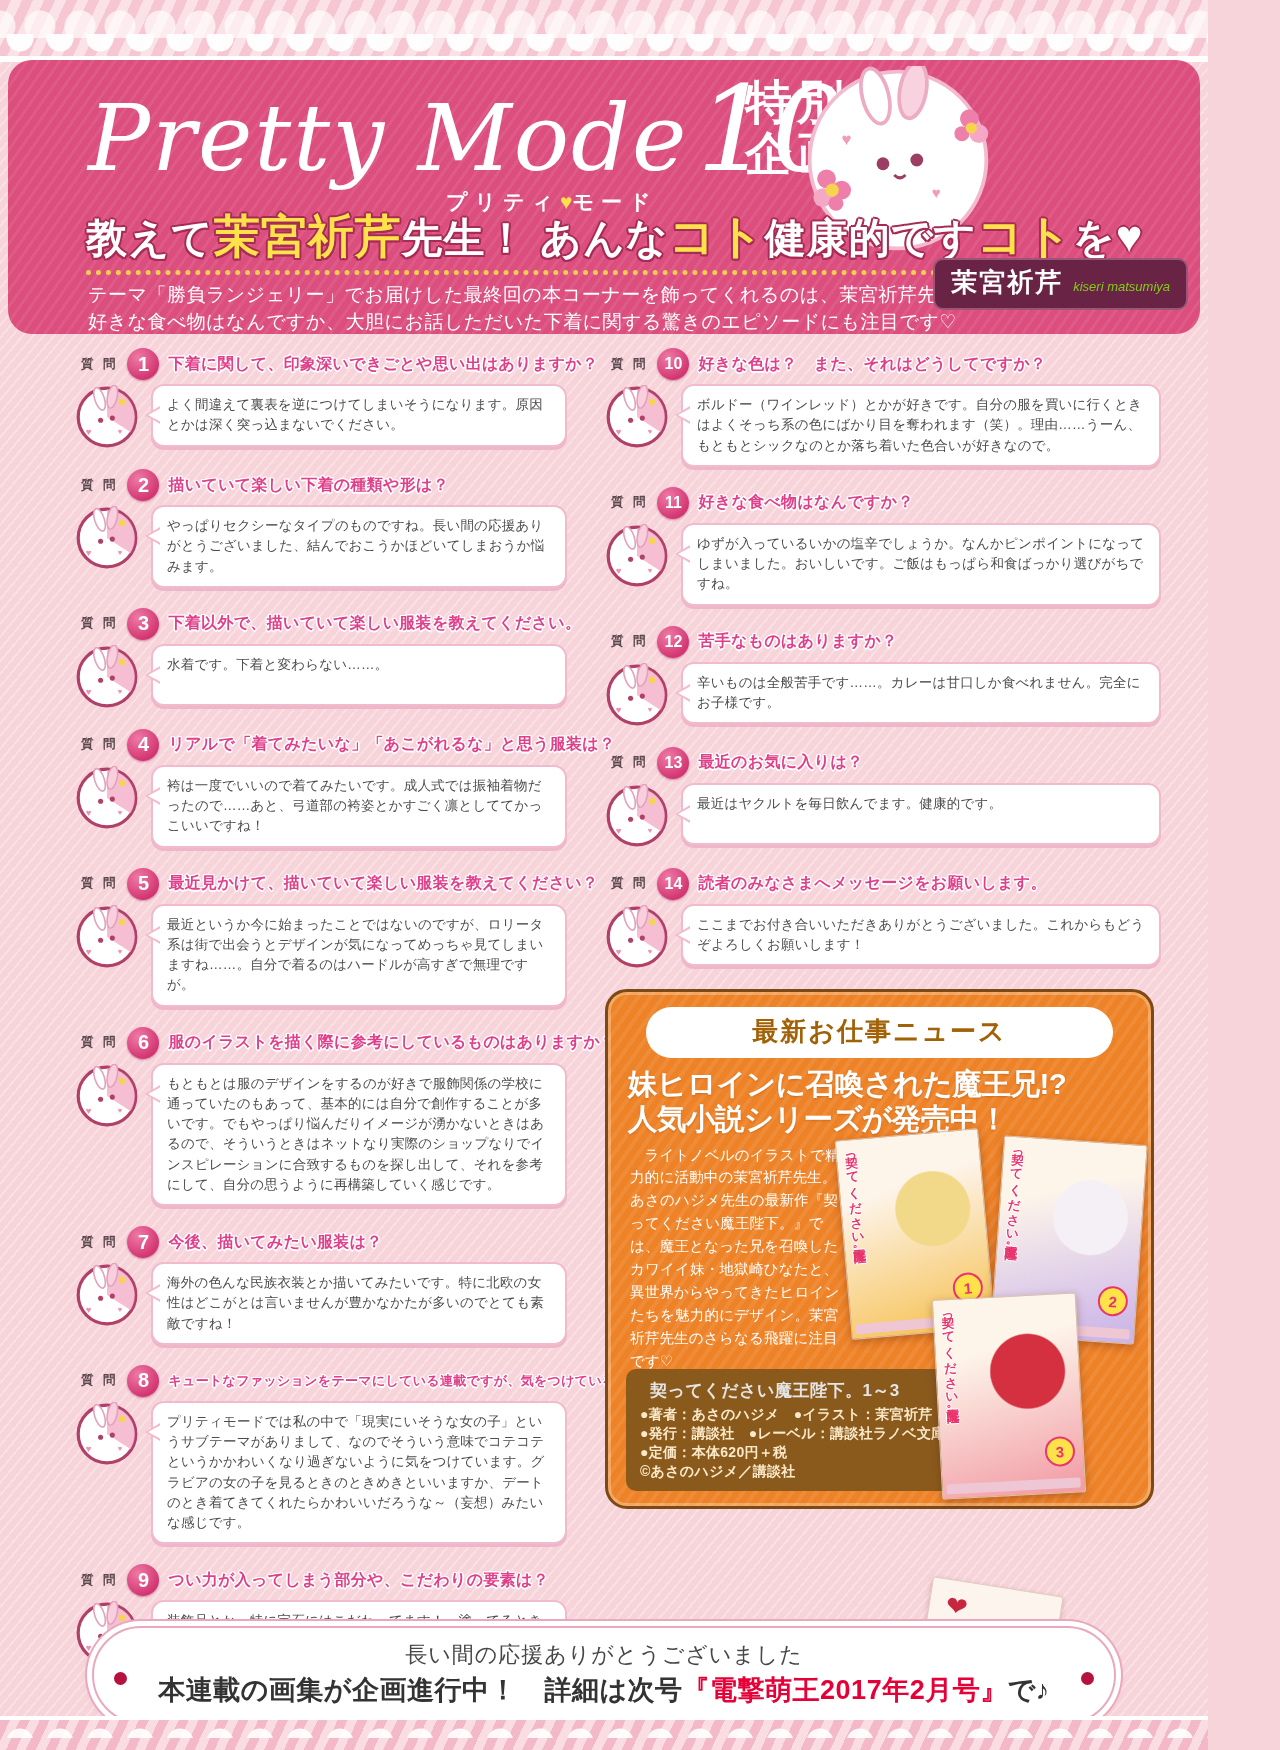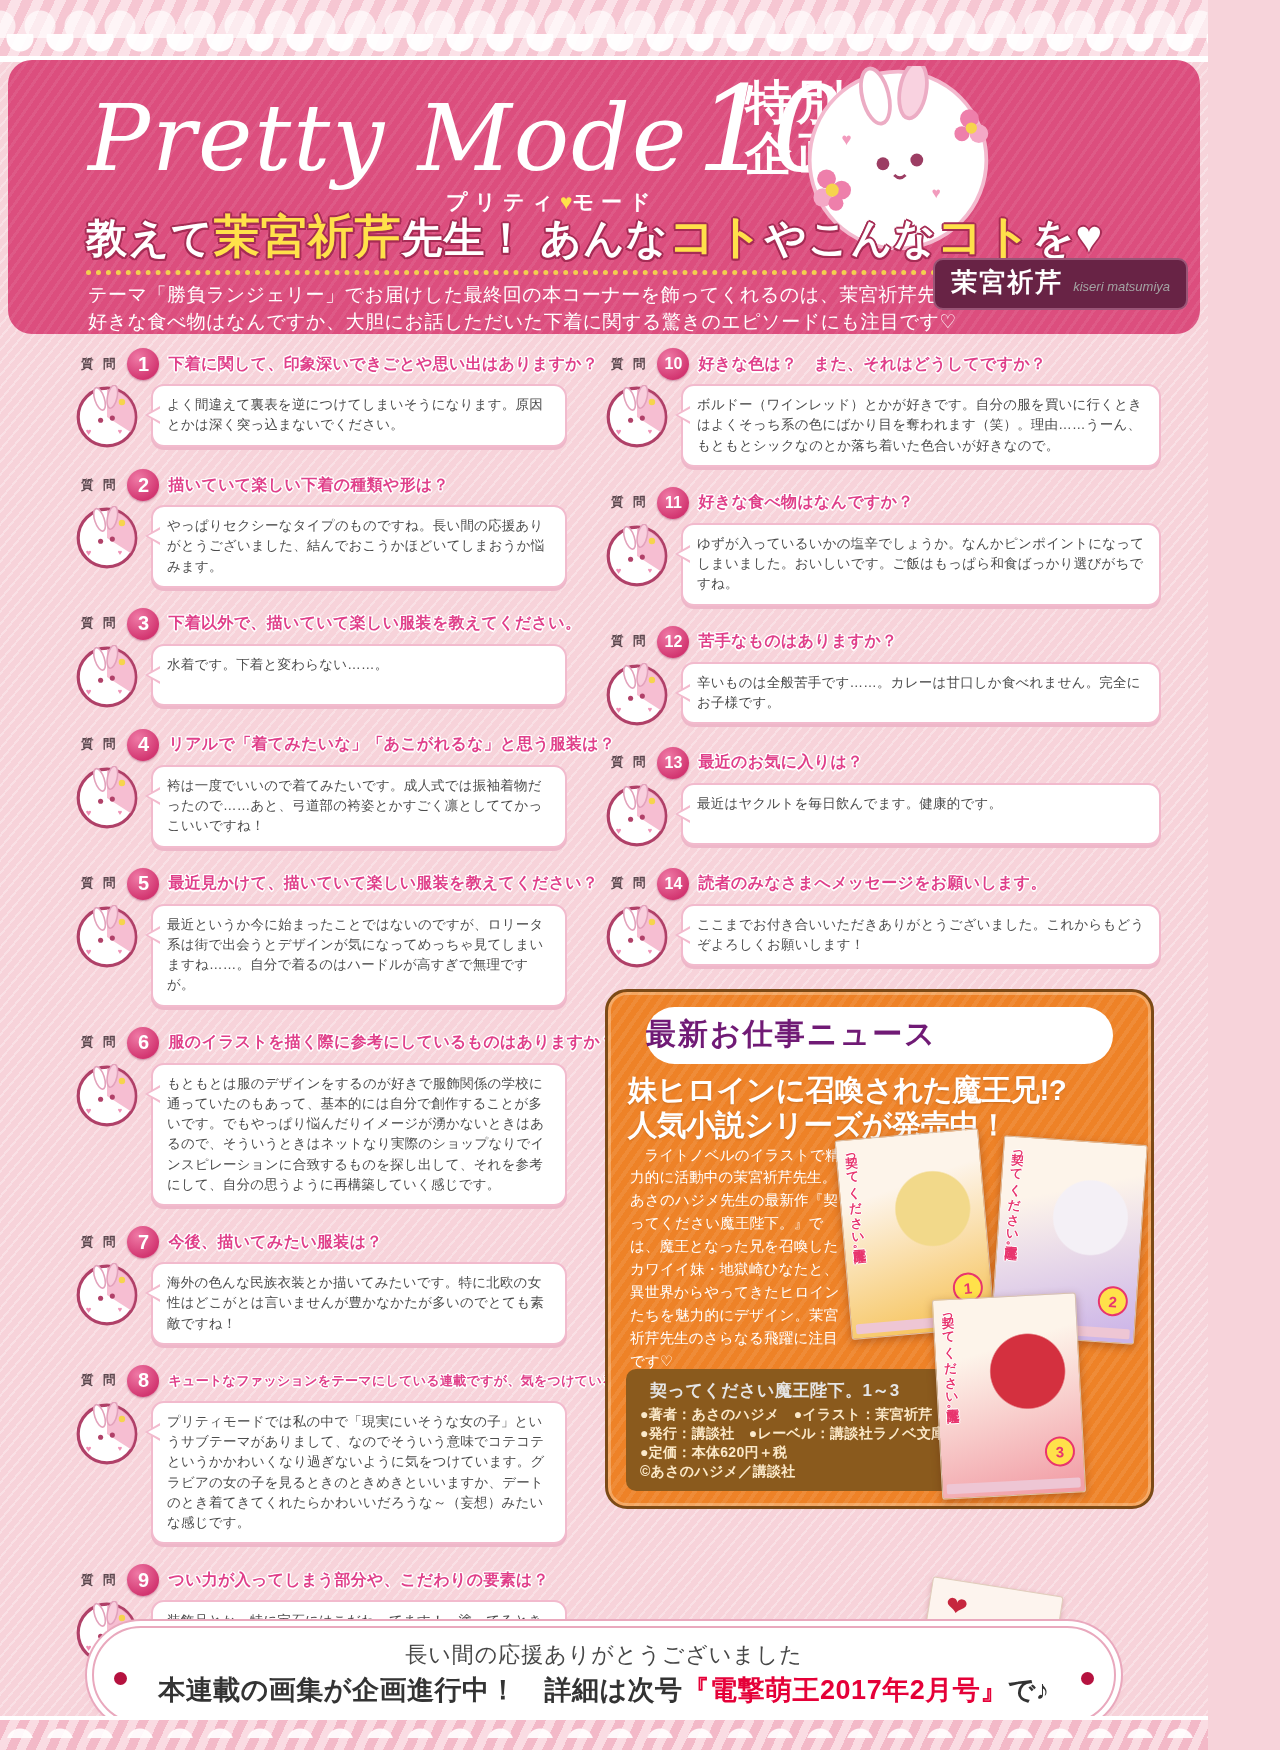--- a/index.html
+++ b/index.html
@@ -35,21 +35,21 @@
   }
   .logo { position:absolute; left:80px; top:0px; color:#fff; font-family:"DejaVu Serif",serif; font-style:italic; white-space:nowrap; }
   .logo-script { font-size:92px; letter-spacing:2px; }
   .logo-num { font-size:118px; margin-left:8px; }
   .logo-ruby { position:absolute; left:438px; top:128px; font-size:21px; font-weight:bold; letter-spacing:7px; color:#fff; font-style:normal; font-family:"Liberation Sans",sans-serif; }
   .ruby-heart { color:#ffe14a; letter-spacing:0; }
   .badge-vert { position:absolute; left:737px; top:16px; font-size:47px; font-weight:800; color:#fff; line-height:1.1; letter-spacing:5px; }
   .mascot { position:absolute; right:208px; top:6px; width:188px; height:188px; }
   .name-tag { position:absolute; right:12px; top:198px; background:#682345; border:2px solid #9a5577; border-radius:10px; padding:5px 16px 8px; color:#fff; display:flex; align-items:baseline; gap:10px; }
   .tag-name { font-size:26px; font-weight:bold; letter-spacing:2px; }
-  .tag-romaji { font-size:13px; color:#a3a3a3; font-style:italic; }
+  .tag-romaji { font-size:13px; color:#84cc16; font-style:italic; }
   .subtitle { position:absolute; left:78px; top:146px; font-size:41px; font-weight:900; letter-spacing:1px; white-space:nowrap; }
   .sub-w { color:#fff; text-shadow:2px 0 0 #a62c55,-2px 0 0 #a62c55,0 2px 0 #a62c55,0 -2px 0 #a62c55,1.5px 1.5px 0 #a62c55,-1.5px 1.5px 0 #a62c55,1.5px -1.5px 0 #a62c55,-1.5px -1.5px 0 #a62c55; }
   .sub-y { color:#ffe14a; font-size:1.12em; text-shadow:2px 0 0 #a62c55,-2px 0 0 #a62c55,0 2px 0 #a62c55,0 -2px 0 #a62c55,1.5px 1.5px 0 #a62c55,-1.5px 1.5px 0 #a62c55,1.5px -1.5px 0 #a62c55,-1.5px -1.5px 0 #a62c55; }
   .sub-heart { color:#fff; font-size:1.1em; text-shadow:2px 0 0 #a62c55,-2px 0 0 #a62c55,0 2px 0 #a62c55,0 -2px 0 #a62c55; }
   .dots { position:absolute; left:78px; top:210px; width:1030px; border-bottom:5px dotted #f3cf4f; }
   .intro { position:absolute; left:80px; top:222px; margin:0; font-size:19px; color:#fff; line-height:1.42; letter-spacing:.5px; }
   
   .main { position:absolute; top:348px; left:75px; display:flex; gap:38px; }
   .col-left { width:492px; }
   .col-right { width:556px; }
@@ -69,21 +69,21 @@
   .a-text { margin:0; font-size:13.5px; color:#4c4c4c; line-height:1.5; letter-spacing:.2px; }
   
   .news-box {
     position:relative; margin-top:14px; width:549px; height:520px; border-radius:22px;
     border:3px solid #7c4a16; box-sizing:border-box;
     background:
       repeating-linear-gradient(-55deg, rgba(255,255,255,.08) 0 4px, rgba(255,255,255,0) 4px 10px),
       #ee8227;
     box-shadow:inset 0 0 0 3px rgba(255,236,205,.35);
   }
-  .news-title-pill { margin:15px auto 8px; width:86%; background:#fff; border-radius:999px; padding:7px 0 9px; color:#701a75; font-size:30px; font-weight:800; letter-spacing:2px; }
+  .news-title-pill { margin:15px auto 8px; width:86%; background:#fff; border-radius:999px; text-align:center; padding:7px 0 9px; color:#a16207; font-size:26px; font-weight:800; letter-spacing:2px; }
   .news-headline { margin:2px 20px 0; color:#fff; font-size:29.5px; font-weight:800; line-height:1.22; letter-spacing:-.5px; text-shadow:0 1px 2px rgba(140,70,10,.35); }
   .news-body { position:absolute; left:22px; top:152px; width:212px; margin:0; color:#fff; font-size:14.5px; line-height:1.58; text-indent:1em; letter-spacing:.2px; }
   .covers { position:absolute; right:10px; top:138px; width:300px; height:368px; }
   .cover { position:absolute; width:142px; height:198px; border-radius:3px; border:1px solid #d9c2ad; box-shadow:0 3px 8px rgba(90,30,10,.35); overflow:hidden; }
   .cover-1 { left:2px;  top:4px;   transform:rotate(-5deg); z-index:1; }
   .cover-2 { left:156px; top:10px; transform:rotate(4deg);  z-index:2; }
   .cover-3 { left:96px; top:166px; transform:rotate(-3deg); z-index:3; }
   .cover-title { position:absolute; left:5px; top:6px; writing-mode:vertical-rl; font-size:12.5px; font-weight:800; letter-spacing:1px; height:170px;
     text-shadow:1px 0 0 #fff,-1px 0 0 #fff,0 1px 0 #fff,0 -1px 0 #fff; }
   .cover-badge { position:absolute; right:8px; bottom:26px; width:26px; height:26px; border-radius:50%; background:#ffe14a; border:2px solid #e8356e; color:#e8356e; font-weight:800; font-size:15px; display:flex; align-items:center; justify-content:center; }
@@ -141,21 +141,21 @@
         <g>
           <circle cx="88" cy="28" r="5" fill="#ee7fab"></circle>
             <circle cx="93" cy="36" r="5" fill="#f4a8c6"></circle>
           <circle cx="84" cy="36" r="4" fill="#ee7fab"></circle>
             <circle cx="89" cy="33" r="3" fill="#f6d44d"></circle>
         </g>
         <text x="20" y="42" font-size="9" fill="#f29bbd">♥</text>
         <text x="68" y="70" font-size="8" fill="#f29bbd">♥</text>
       </svg>
     </div>
-    <div class="subtitle" id="subtitle"><span class="sub-w">教えて</span><span class="sub-y">茉宮祈芹</span><span class="sub-w">先生！ あんな</span><span class="sub-y">コト</span><span class="sub-w">やこんな</span><span class="sub-y">コト</span><span class="sub-w">を</span><span class="sub-heart">♥</span></div>
+    <div class="subtitle" id="subtitle"><span class="sub-w">教えて</span><span class="sub-y">茉宮祈芹</span><span class="sub-w">先生！ あんな</span><span class="sub-y">コト</span><span class="sub-w">健康的です</span><span class="sub-y">コト</span><span class="sub-w">を</span><span class="sub-heart">♥</span></div>
     <div class="dots"></div>
     <p class="intro">
       <span>テーマ「勝負ランジェリー」でお届けした最終回の本コーナーを飾ってくれるのは、茉宮祈芹先生！</span><br>
       <span>好きな食べ物はなんですか、大胆にお話しただいた下着に関する驚きのエピソードにも注目です♡</span>
     </p>
     <div class="name-tag">
       <span class="tag-name">茉宮祈芹</span>
       <span class="tag-romaji">kiseri matsumiya</span>
     </div>
   </header>

